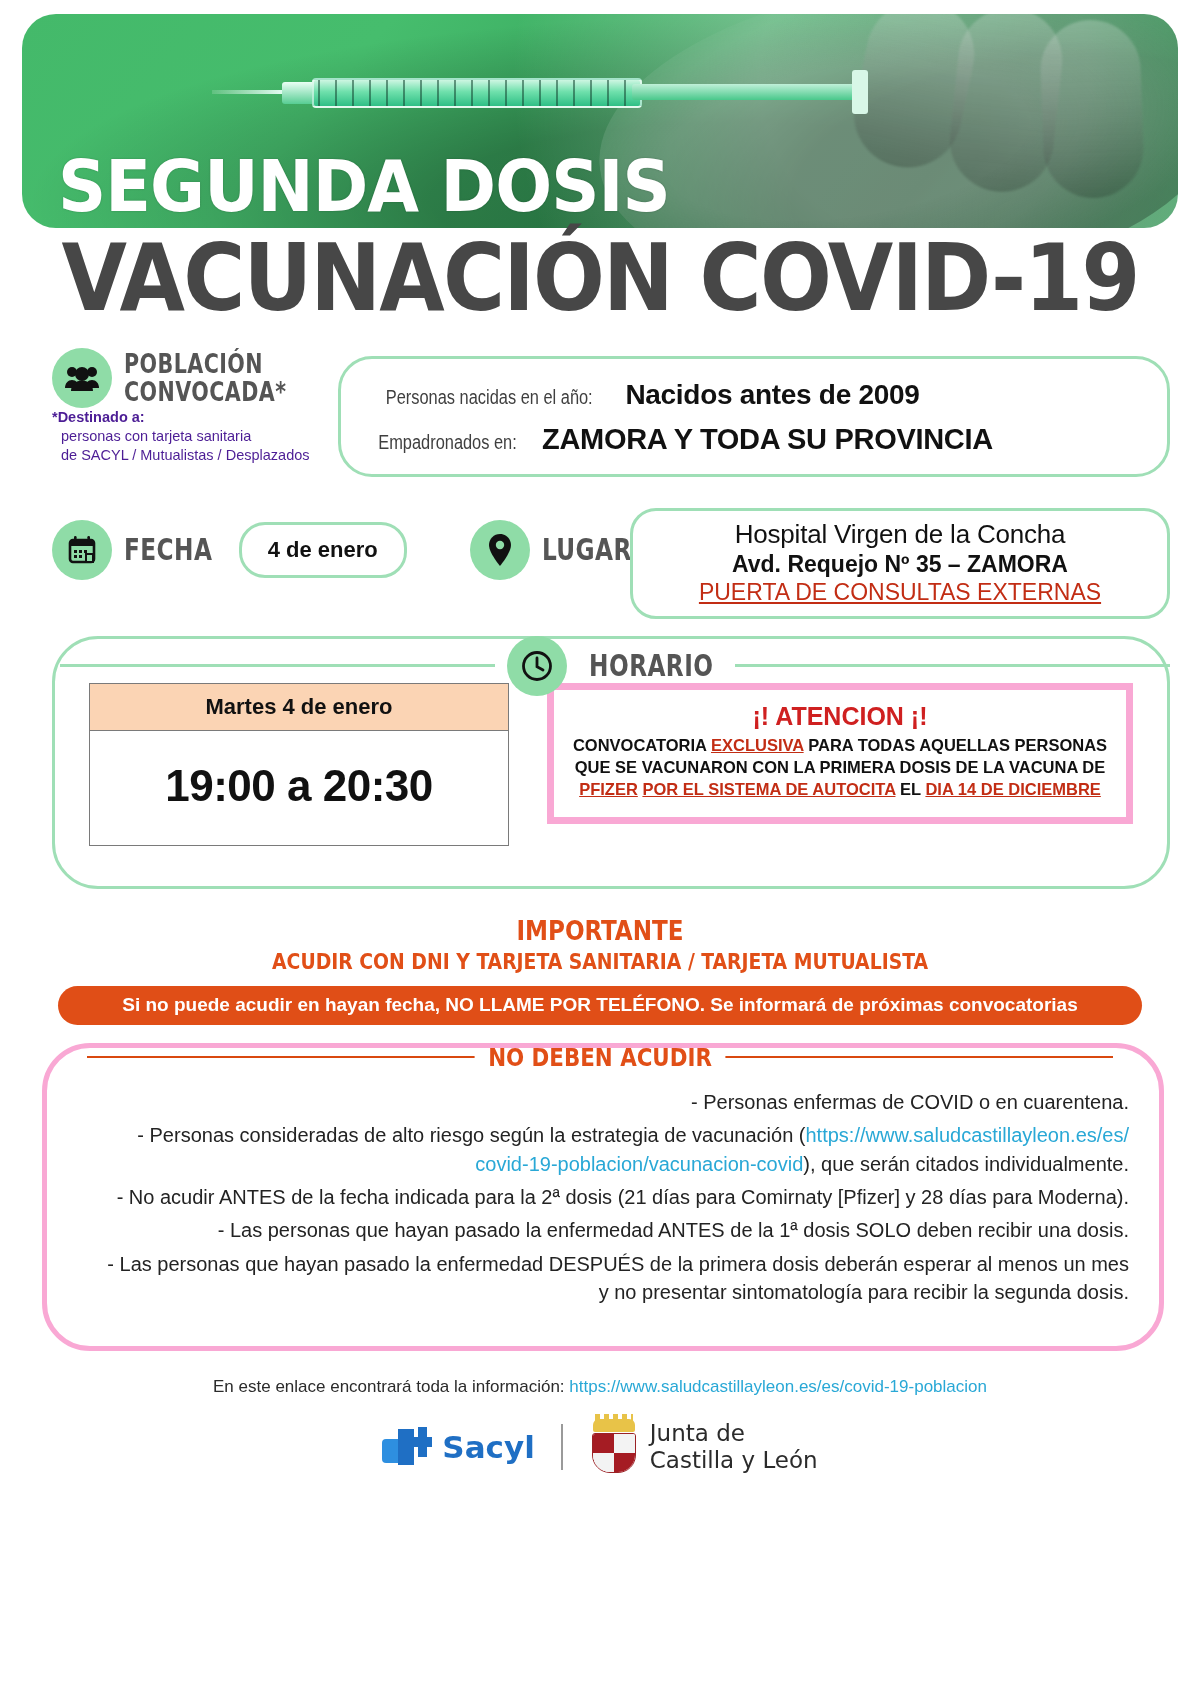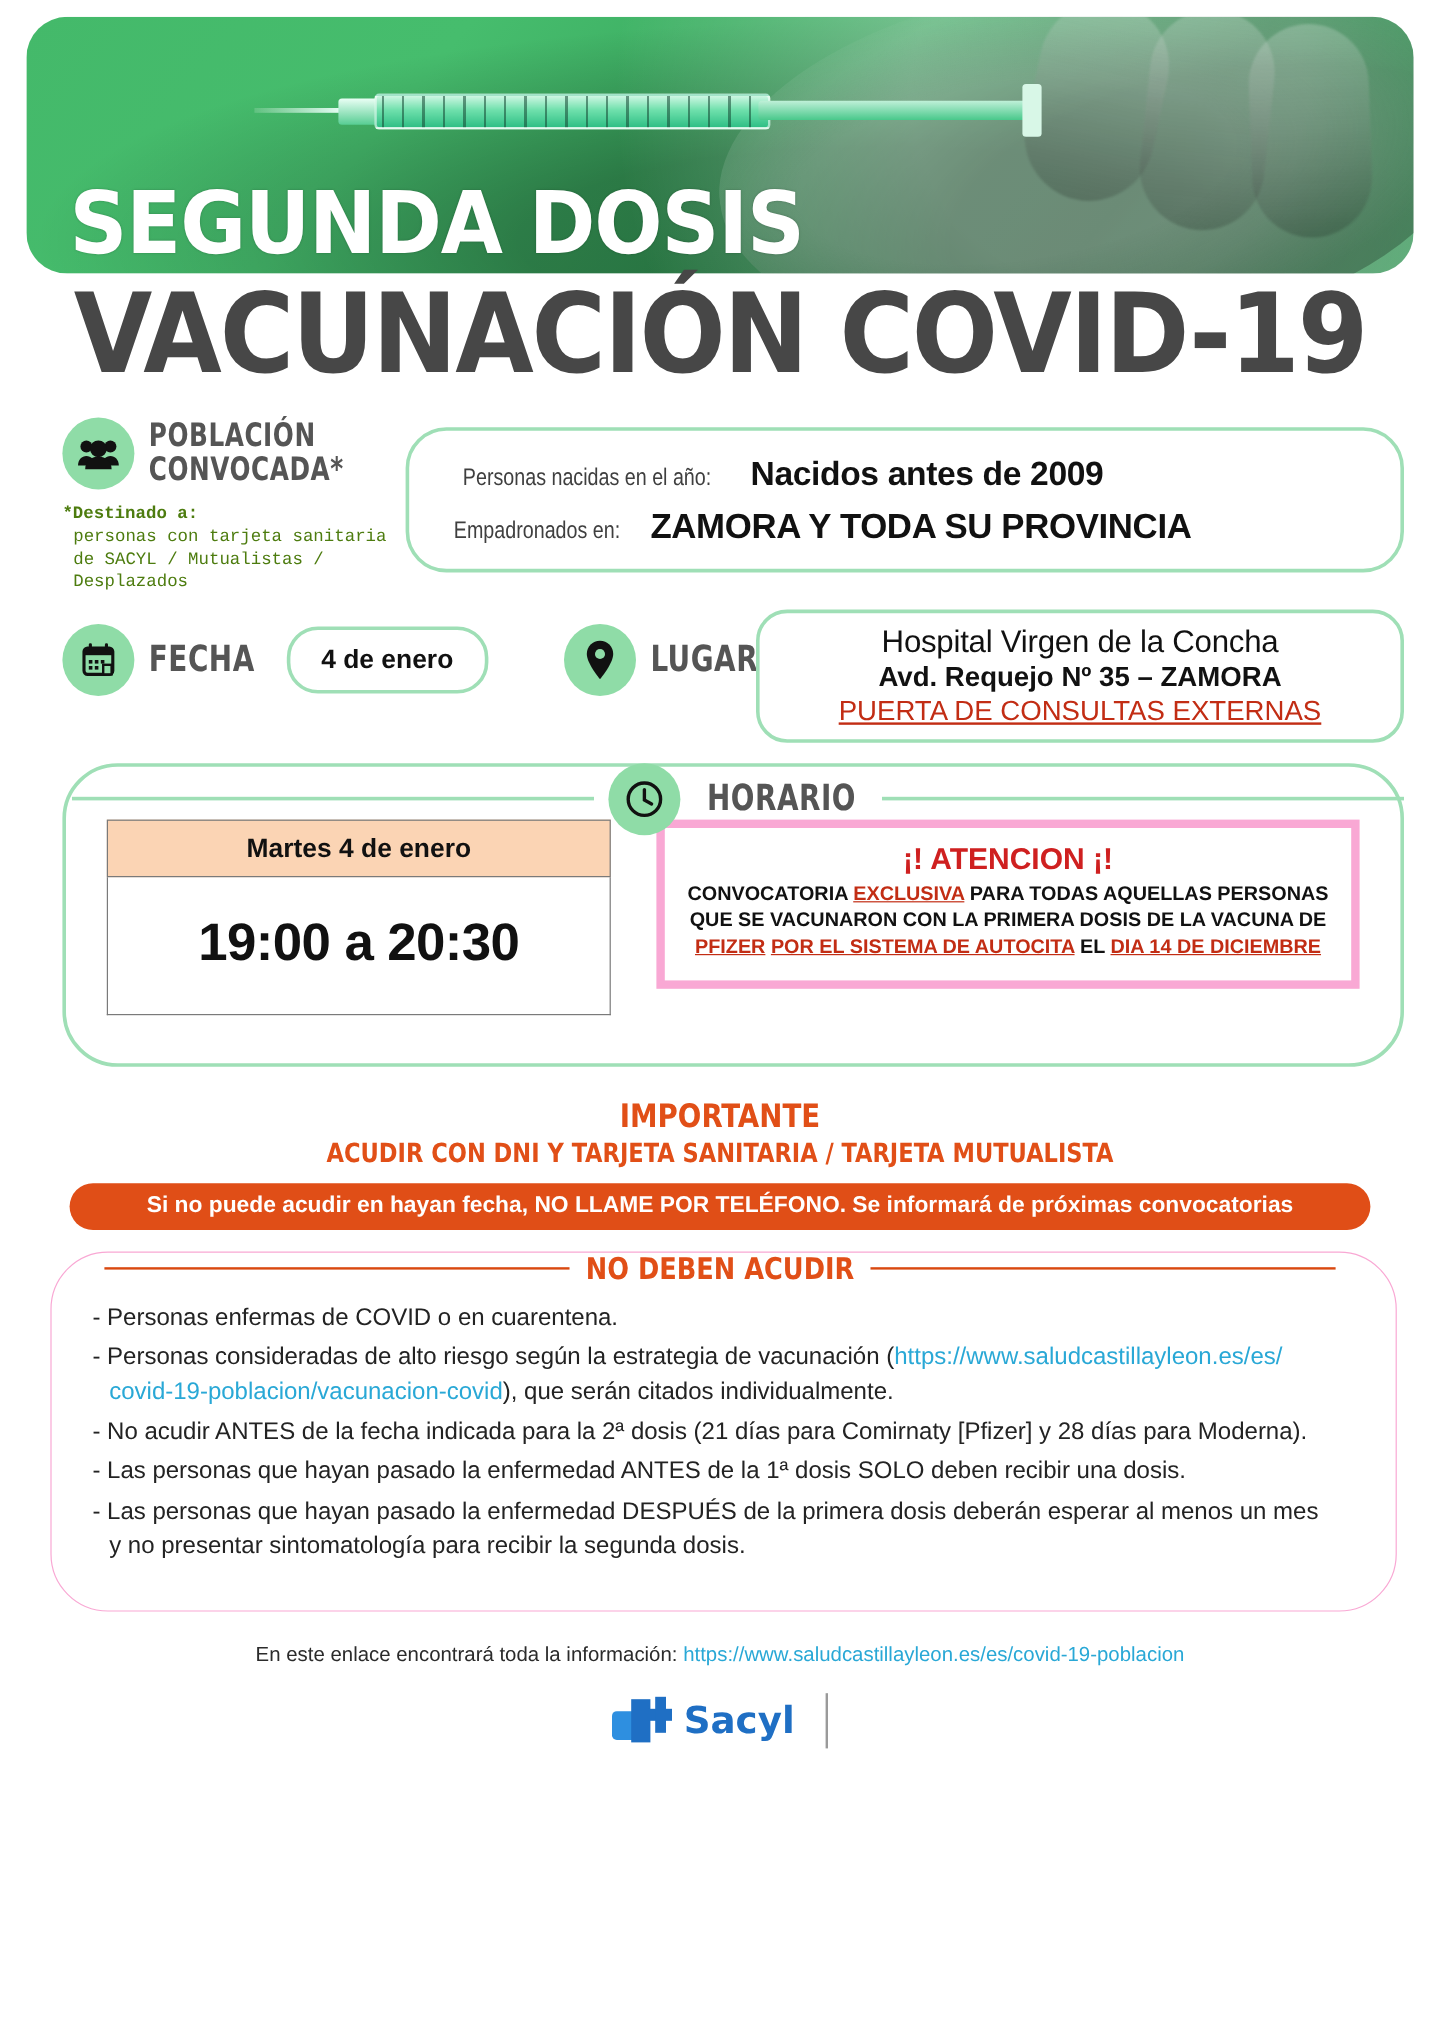--- a/index.html
+++ b/index.html
@@ -106,22 +106,22 @@
     flex: 0 0 auto;
   }
   .pop-left { position: absolute; left: 52px; top: 0; width: 290px; }
   .pop-head { display: flex; align-items: center; gap: 12px; }
   .pop-head-label {
     font-family: "DejaVu Sans Condensed", "Liberation Sans Narrow", "Liberation Sans", sans-serif;
     font-weight: 700; font-size: 27px; line-height: 1.02; color: #555;
     transform: scaleX(.85); transform-origin: left center; letter-spacing: .5px;
   }
   .pop-note {
-    margin-top: 12px; font-size: 14.5px; line-height: 1.3; color: #4d7c0f;
-    font-family: Liberation Mono, monospace;
+    font-size: 14.5px; line-height: 1.3; color: #4c1d95;
+    font-family: Liberation Sans, sans-serif;
   }
   .pop-note .b { font-weight: 700; }
   .pop-note .ind { padding-left: 9px; display: block; }
 
   .pop-box {
     position: absolute; left: 338px; top: 8px; right: 30px;
     border: 3px solid #9fdfb6; border-radius: 34px;
     padding: 14px 18px 16px 22px;
     background: #fff;
   }
@@ -222,22 +222,22 @@
   
   .nda-wrap { position: relative; margin-top: 18px; }
   .nda-head {
     position: absolute; top: 0; left: 0; right: 0; text-align: center;
     color: #e14f17; font-weight: 700; font-size: 25px; z-index: 3;
     font-family: "DejaVu Sans Condensed", "Liberation Sans Narrow", "Liberation Sans", sans-serif;
     transform: scaleX(.95);
   }
   .nda-box {
     margin: 17px 36px 0 42px;
-    border: 1px solid #f9a8d4; border-radius: 48px;
-    padding: 40px 30px 34px 34px; background: #fff;
+    border: 5px solid #f9a8d4; border-radius: 48px;
+    padding: 40px 30px 34px 34px; background: #fff; text-align: right;
   }
   .nda-list { list-style: none; }
   .nda-list li {
     font-size: 20px; line-height: 1.42; color: #232323; margin-bottom: 5px;
     font-family: "Liberation Sans Narrow", "Liberation Sans", sans-serif;
   }
   .nda-list li .lnk { color: #29a8d6; }
   .nda-list li .ind2 { display: block; padding-left: 14px; }
 
   
@@ -454,13 +454,28 @@
   <div class="sacyl">
     <div class="sacyl-mark">
       <i class="p1"></i>
         <i class="p2"></i>
         <i class="p3"></i>
         <i class="p4"></i>
     </div>
     <div class="sacyl-txt">Sacyl</div>
   </div>
   <div class="divider-v"></div>
+  <div class="junta">
+    <div class="shield">
+      <div class="crown"></div>
+      <div class="shield-body">
+        <div class="q1"></div>
+          <div class="q2"></div>
+          <div class="q3"></div>
+          <div class="q4"></div>
+      </div>
+    </div>
+    <div class="junta-txt">
+      <div>Junta de</div>
+      <div>Castilla y León</div>
+    </div>
+  </div>
 </div>
 
 </body></html>

